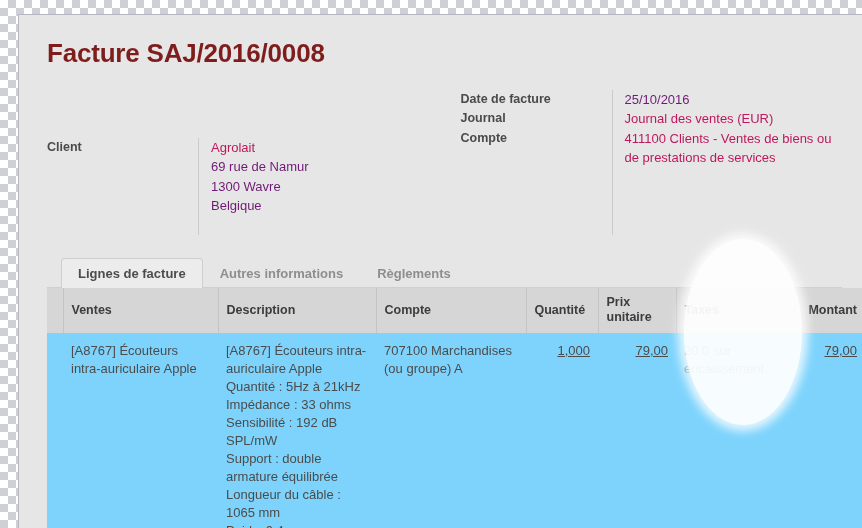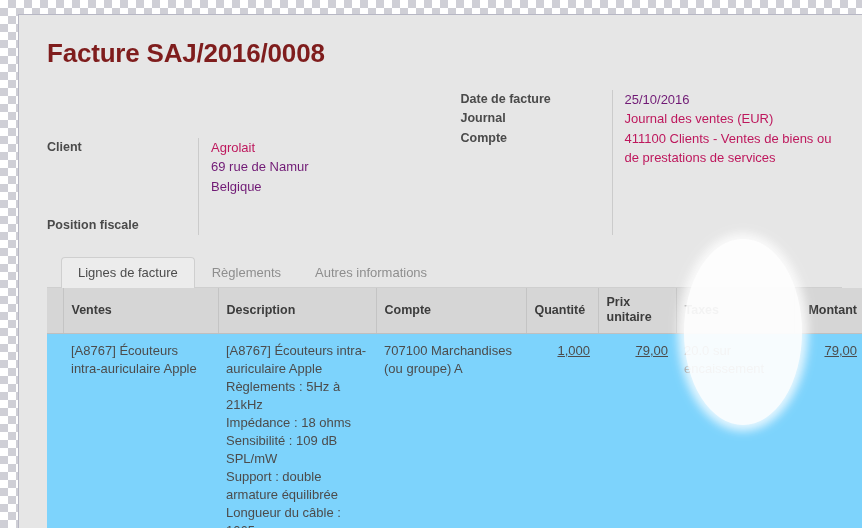--- a/index.html
+++ b/index.html
@@ -100,25 +100,25 @@
 
   .left .values-col .f-value { line-height: 19.5px; }
 
   
   #notebook {
     margin: 22px 0 0 14px;
     position: relative;
   }
   .tabs {
     display: flex;
-    align-items: flex-end;
     border-bottom: 1px solid #cfcfcf;
     height: 31px;
     padding-left: 14px;
     box-sizing: border-box;
+    font-weight: bold;
   }
   .tab {
     padding: 6px 16px 7px 16px;
     font-size: 13px;
     color: #8e8e8e;
     line-height: 17px;
     border: 1px solid transparent;
     border-bottom: none;
     position: relative;
     top: 1px;
@@ -208,25 +208,25 @@
     <h1 id="page-title">Facture SAJ/2016/0008</h1>
 
     <div class="header-groups">
 
       <div class="group left">
         <div class="labels-col">
           <div class="f-label">Client</div>
           <div class="f-label spacer">&nbsp;</div>
           <div class="f-label spacer">&nbsp;</div>
           <div class="f-label spacer">&nbsp;</div>
-          <div class="f-label">Position fiscale</div>
         </div>
         <div class="values-col">
           <div class="f-value link">Agrolait</div>
           <div class="f-value">69 rue de Namur</div>
+          <div class="f-value">1300 Wavre</div>
           <div class="f-value">Belgique</div>
           <div class="f-value"></div>
         </div>
       </div>
 
       <div class="group right">
         <div class="labels-col">
           <div class="f-label">Date de facture</div>
           <div class="f-label">Journal</div>
           <div class="f-label">Compte</div>
@@ -238,22 +238,22 @@
           <div class="f-value link">Journal des ventes (EUR)</div>
           <div class="f-value link multi">411100 Clients - Ventes de biens ou de prestations de services</div>
         </div>
       </div>
 
     </div>
 
     <div id="notebook">
       <div class="tabs">
         <div class="tab active">Lignes de facture</div>
+        <div class="tab">Autres informations</div>
         <div class="tab">Règlements</div>
-        <div class="tab">Autres informations</div>
       </div>
 
       <table id="lines-table">
         <colgroup>
           <col class="c-handle">
           <col class="c-article">
           <col class="c-desc">
           <col class="c-compte">
           <col class="c-qty">
           <col class="c-price">
@@ -272,23 +272,23 @@
             <th class="num">Montant</th>
           </tr>
         </thead>
         <tbody>
           <tr>
             <td class="handle"></td>
             <td>[A8767] Écouteurs intra-auriculaire Apple</td>
             <td>
               <div class="cell-lines">
                 <div>[A8767] Écouteurs intra-auriculaire Apple</div>
-                <div>Règlements : 5Hz à 21kHz</div>
-                <div>Impédance : 18 ohms</div>
-                <div>Sensibilité : 109 dB SPL/mW</div>
+                <div>Quantité : 5Hz à 21kHz</div>
+                <div>Impédance : 33 ohms</div>
+                <div>Sensibilité : 192 dB SPL/mW</div>
                 <div>Support : double armature équilibrée</div>
                 <div>Longueur du câble : 1065 mm</div>
                 <div>Poids: 0.4 once</div>
               </div>
             </td>
             <td>707100 Marchandises (ou groupe) A</td>
             <td class="num">1,000</td>
             <td class="num">79,00</td>
             <td>20.0 sur encaissement</td>
             <td class="num">79,00</td>

